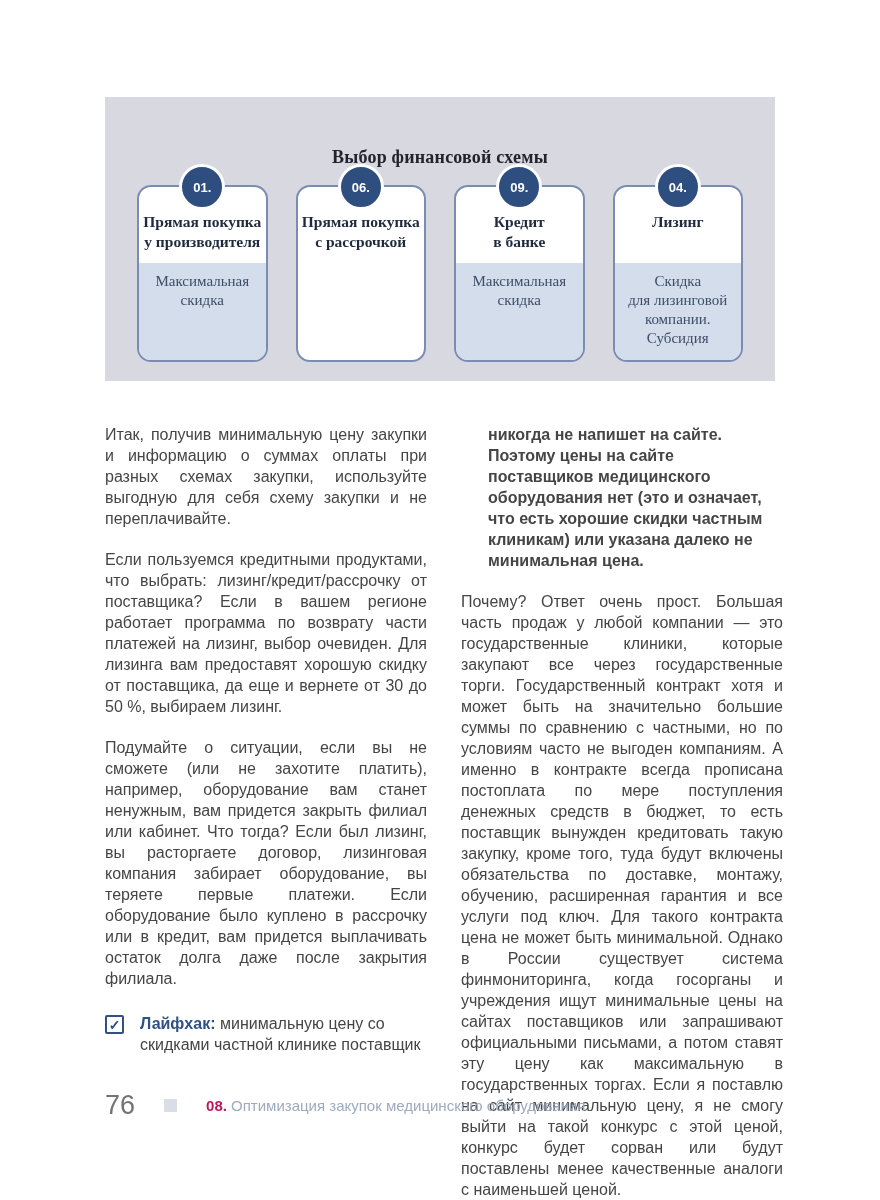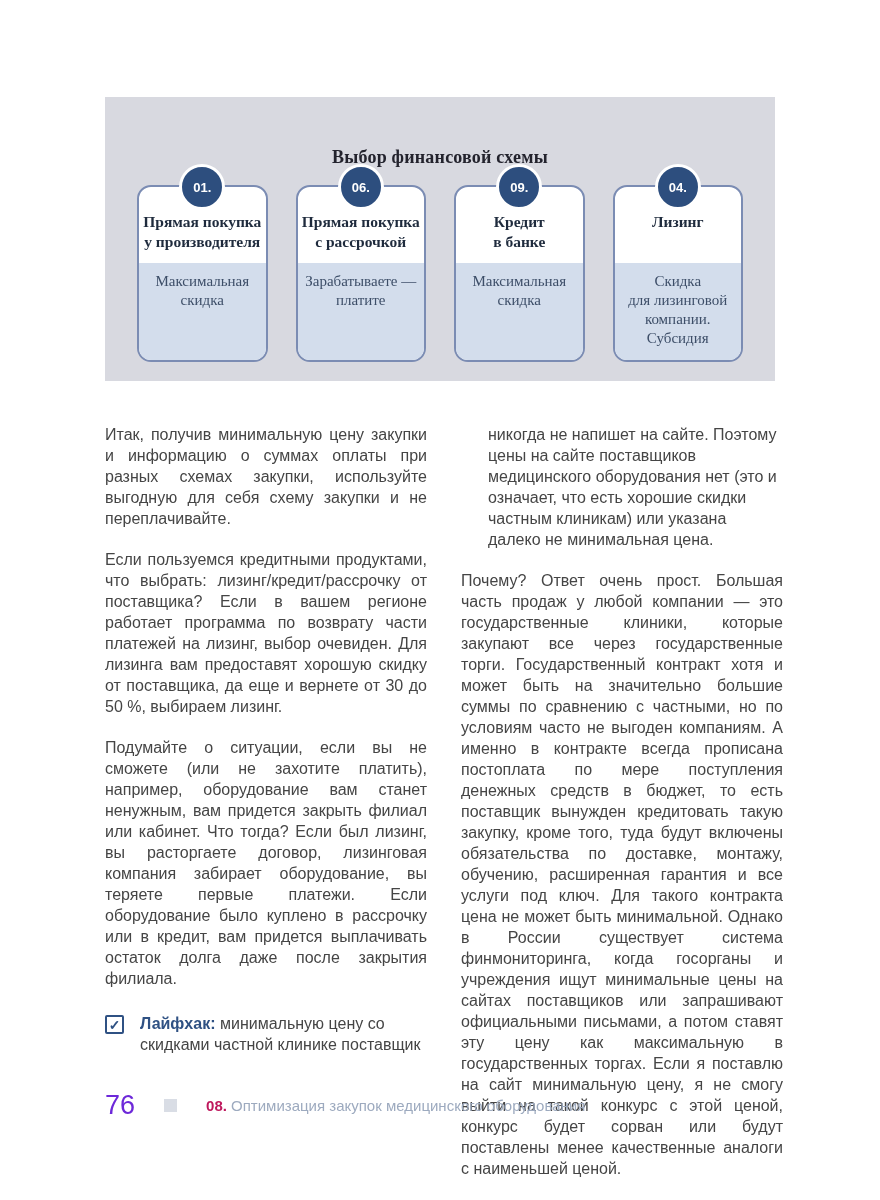--- a/index.html
+++ b/index.html
@@ -63,28 +63,29 @@
     flex:0 0 auto; width:15px; height:15px; margin-top:2px;
     border:2px solid #2f5183; border-radius:2px; box-sizing:content-box;
     color:#2f5183; font-size:14px; line-height:14px; font-weight:bold;
     display:flex; align-items:center; justify-content:center;
   }
   .lifehack-text { margin-left:16px; font-size:16px; line-height:21px; color:#454545; }
   .lifehack-label { font-weight:bold; color:#2f5183;text-align:center; }
   .continuation {
     padding-left:27px; font-size:16px; line-height:21px; color:#454545;
     margin:0 4px 20px 0;
+    font-weight:bold;
   }
 
   
   .footer {
     position:absolute; left:105px; top:1090px; width:670px;
     display:flex; align-items:center;
   }
-  .page-number { font-size:27px; color:#6d28d9; }
+  .page-number { font-size:27px; color:#737373; }
   .footer-square { width:13px; height:13px; background:#d9dde5; margin-left:29px; }
   .footer-chapter { margin-left:29px; font-size:15px; }
   .chapter-number { font-weight:bold; color:#be185d; }
   .chapter-title { color:#9daabf; }
 </style>
 </head>
 <body>
 
 <div class="page">
 
@@ -97,22 +98,20 @@
         <div class="card-top">Прямая покупка
 у производителя</div>
         <div class="card-bottom">Максимальная
 скидка</div>
       </div>
 
       <div class="card">
         <div class="card-number">06.</div>
         <div class="card-top">Прямая покупка
 с рассрочкой</div>
-        <div class="card-bottom">Зарабатываете —
-платите</div>
       </div>
 
       <div class="card">
         <div class="card-number">09.</div>
         <div class="card-top">Кредит
 в банке</div>
         <div class="card-bottom">Максимальная
 скидка</div>
       </div>
 

